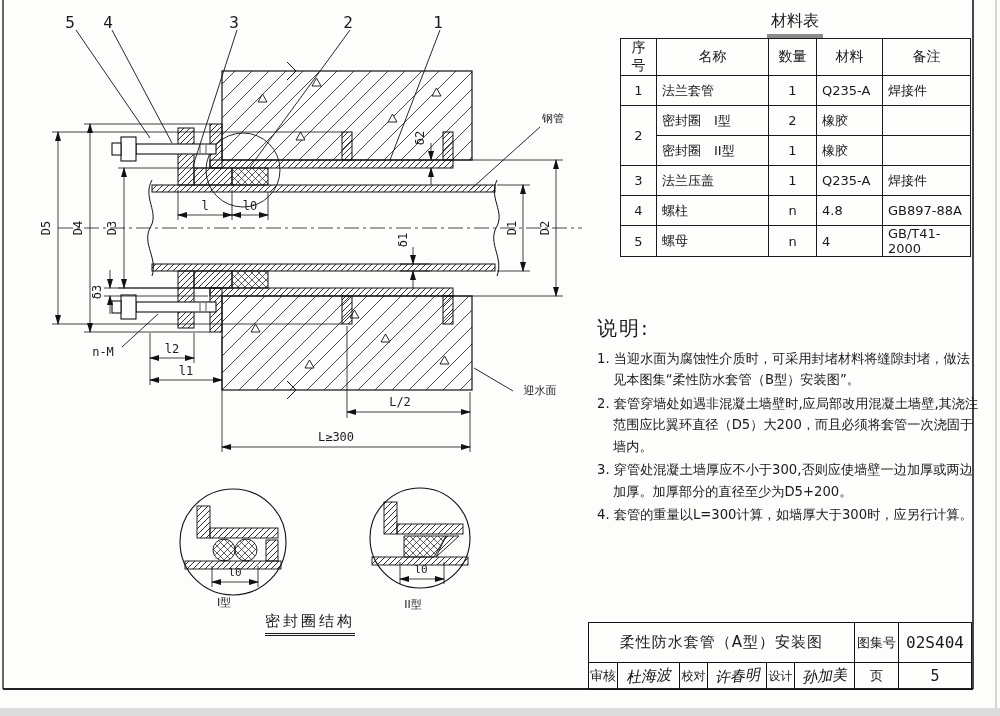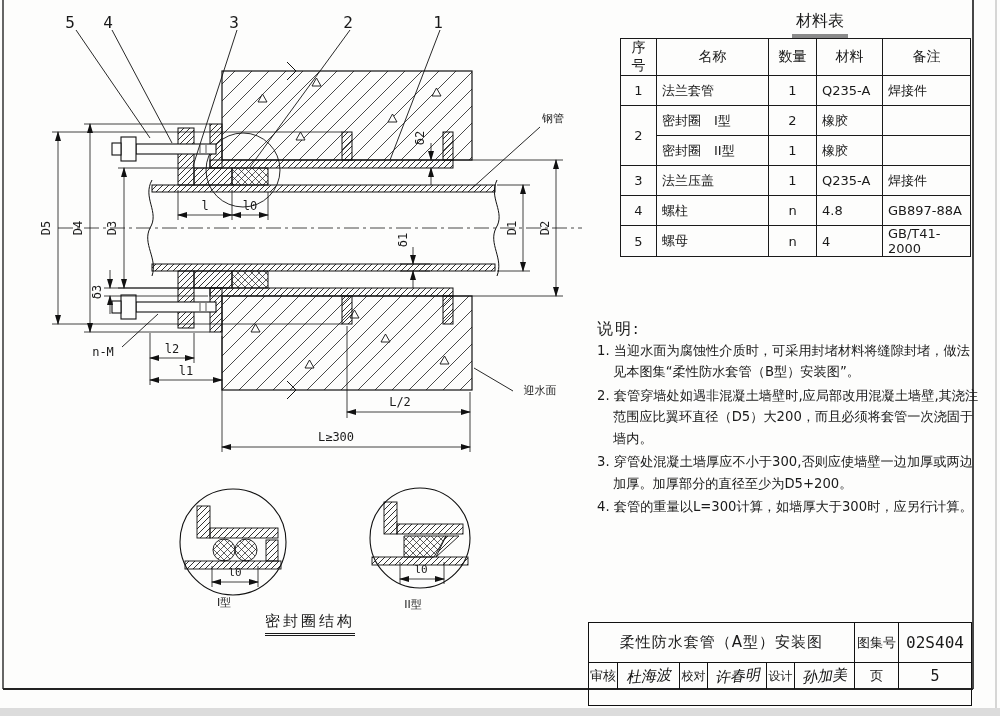--- a/index.html
+++ b/index.html
@@ -8,35 +8,35 @@
   svg{position:absolute;left:0;top:0;}
   .lbl{position:absolute;transform:translate(-50%,-50%);white-space:nowrap;font-size:11px;color:#1a1a1a;}
   .vlbl{position:absolute;transform:translate(-50%,-50%) rotate(-90deg);white-space:nowrap;font-size:12px;
         font-family:"DejaVu Sans Mono","Liberation Mono",monospace;}
   .dim{font-family:"DejaVu Sans Mono","Liberation Mono",monospace;font-size:12px;}
   .callout{font-size:16px;font-family:"DejaVu Sans Mono","Liberation Mono",monospace;}
   .watermark{position:absolute;left:185px;top:138px;font-size:78px;font-weight:bold;letter-spacing:10px;
              color:rgba(60,60,60,0.10);font-family:"DejaVu Sans",sans-serif;}
   
   .mat-title{position:absolute;left:795px;top:24px;transform:translate(-50%,-50%);font-size:16px;
-             border-bottom:3px double #1a1a1a;padding:0 4px 3px;margin-left:25px;}
+             border-bottom:3px double #1a1a1a;padding:0 4px 3px;}
   table.mat{position:absolute;left:620px;top:38px;border-collapse:collapse;table-layout:fixed;}
   table.mat td,table.mat th{border:1.4px solid #1a1a1a;font-weight:normal;font-size:13px;
              padding:0 5px;height:29px;text-align:center;}
   table.mat th{font-size:14px;}
   table.mat td.l{text-align:left;}
   
   .notes{position:absolute;left:597px;top:318px;width:384px;font-size:13.2px;line-height:21.5px;}
-  .notes .hd{font-size:16px;letter-spacing:2px;}
+  .notes .hd{font-size:20px;margin-bottom:8px;letter-spacing:2px;}
   .notes .it{padding-left:16px;text-indent:-16px;margin-bottom:2px;}
   
   .caption{position:absolute;transform:translate(-50%,-50%);font-size:15px;letter-spacing:3px;
            border-bottom:3px double #1a1a1a;padding-bottom:2px;}
   
-  .tb{position:absolute;left:588px;top:622px;width:384px;height:84px;border:1.6px solid #111;box-sizing:border-box;}
+  .tb{position:absolute;left:588px;top:622px;width:384px;height:68px;border:1.6px solid #111;box-sizing:border-box;}
   .tb .cell{position:absolute;box-sizing:border-box;border-left:1.4px solid #111;display:flex;
             align-items:center;justify-content:center;font-size:13px;}
   .tb .r1{top:0;height:40px;border-bottom:1.4px solid #111;}
   .tb .r2{top:40px;height:26px;}
   .tb .noborder{border-left:none;}
   .sig{font-family:"DejaVu Serif","Liberation Serif",serif;font-style:italic;font-size:15px;
        transform:rotate(-4deg);color:#111;}
 </style>
 </head>
 <body>

